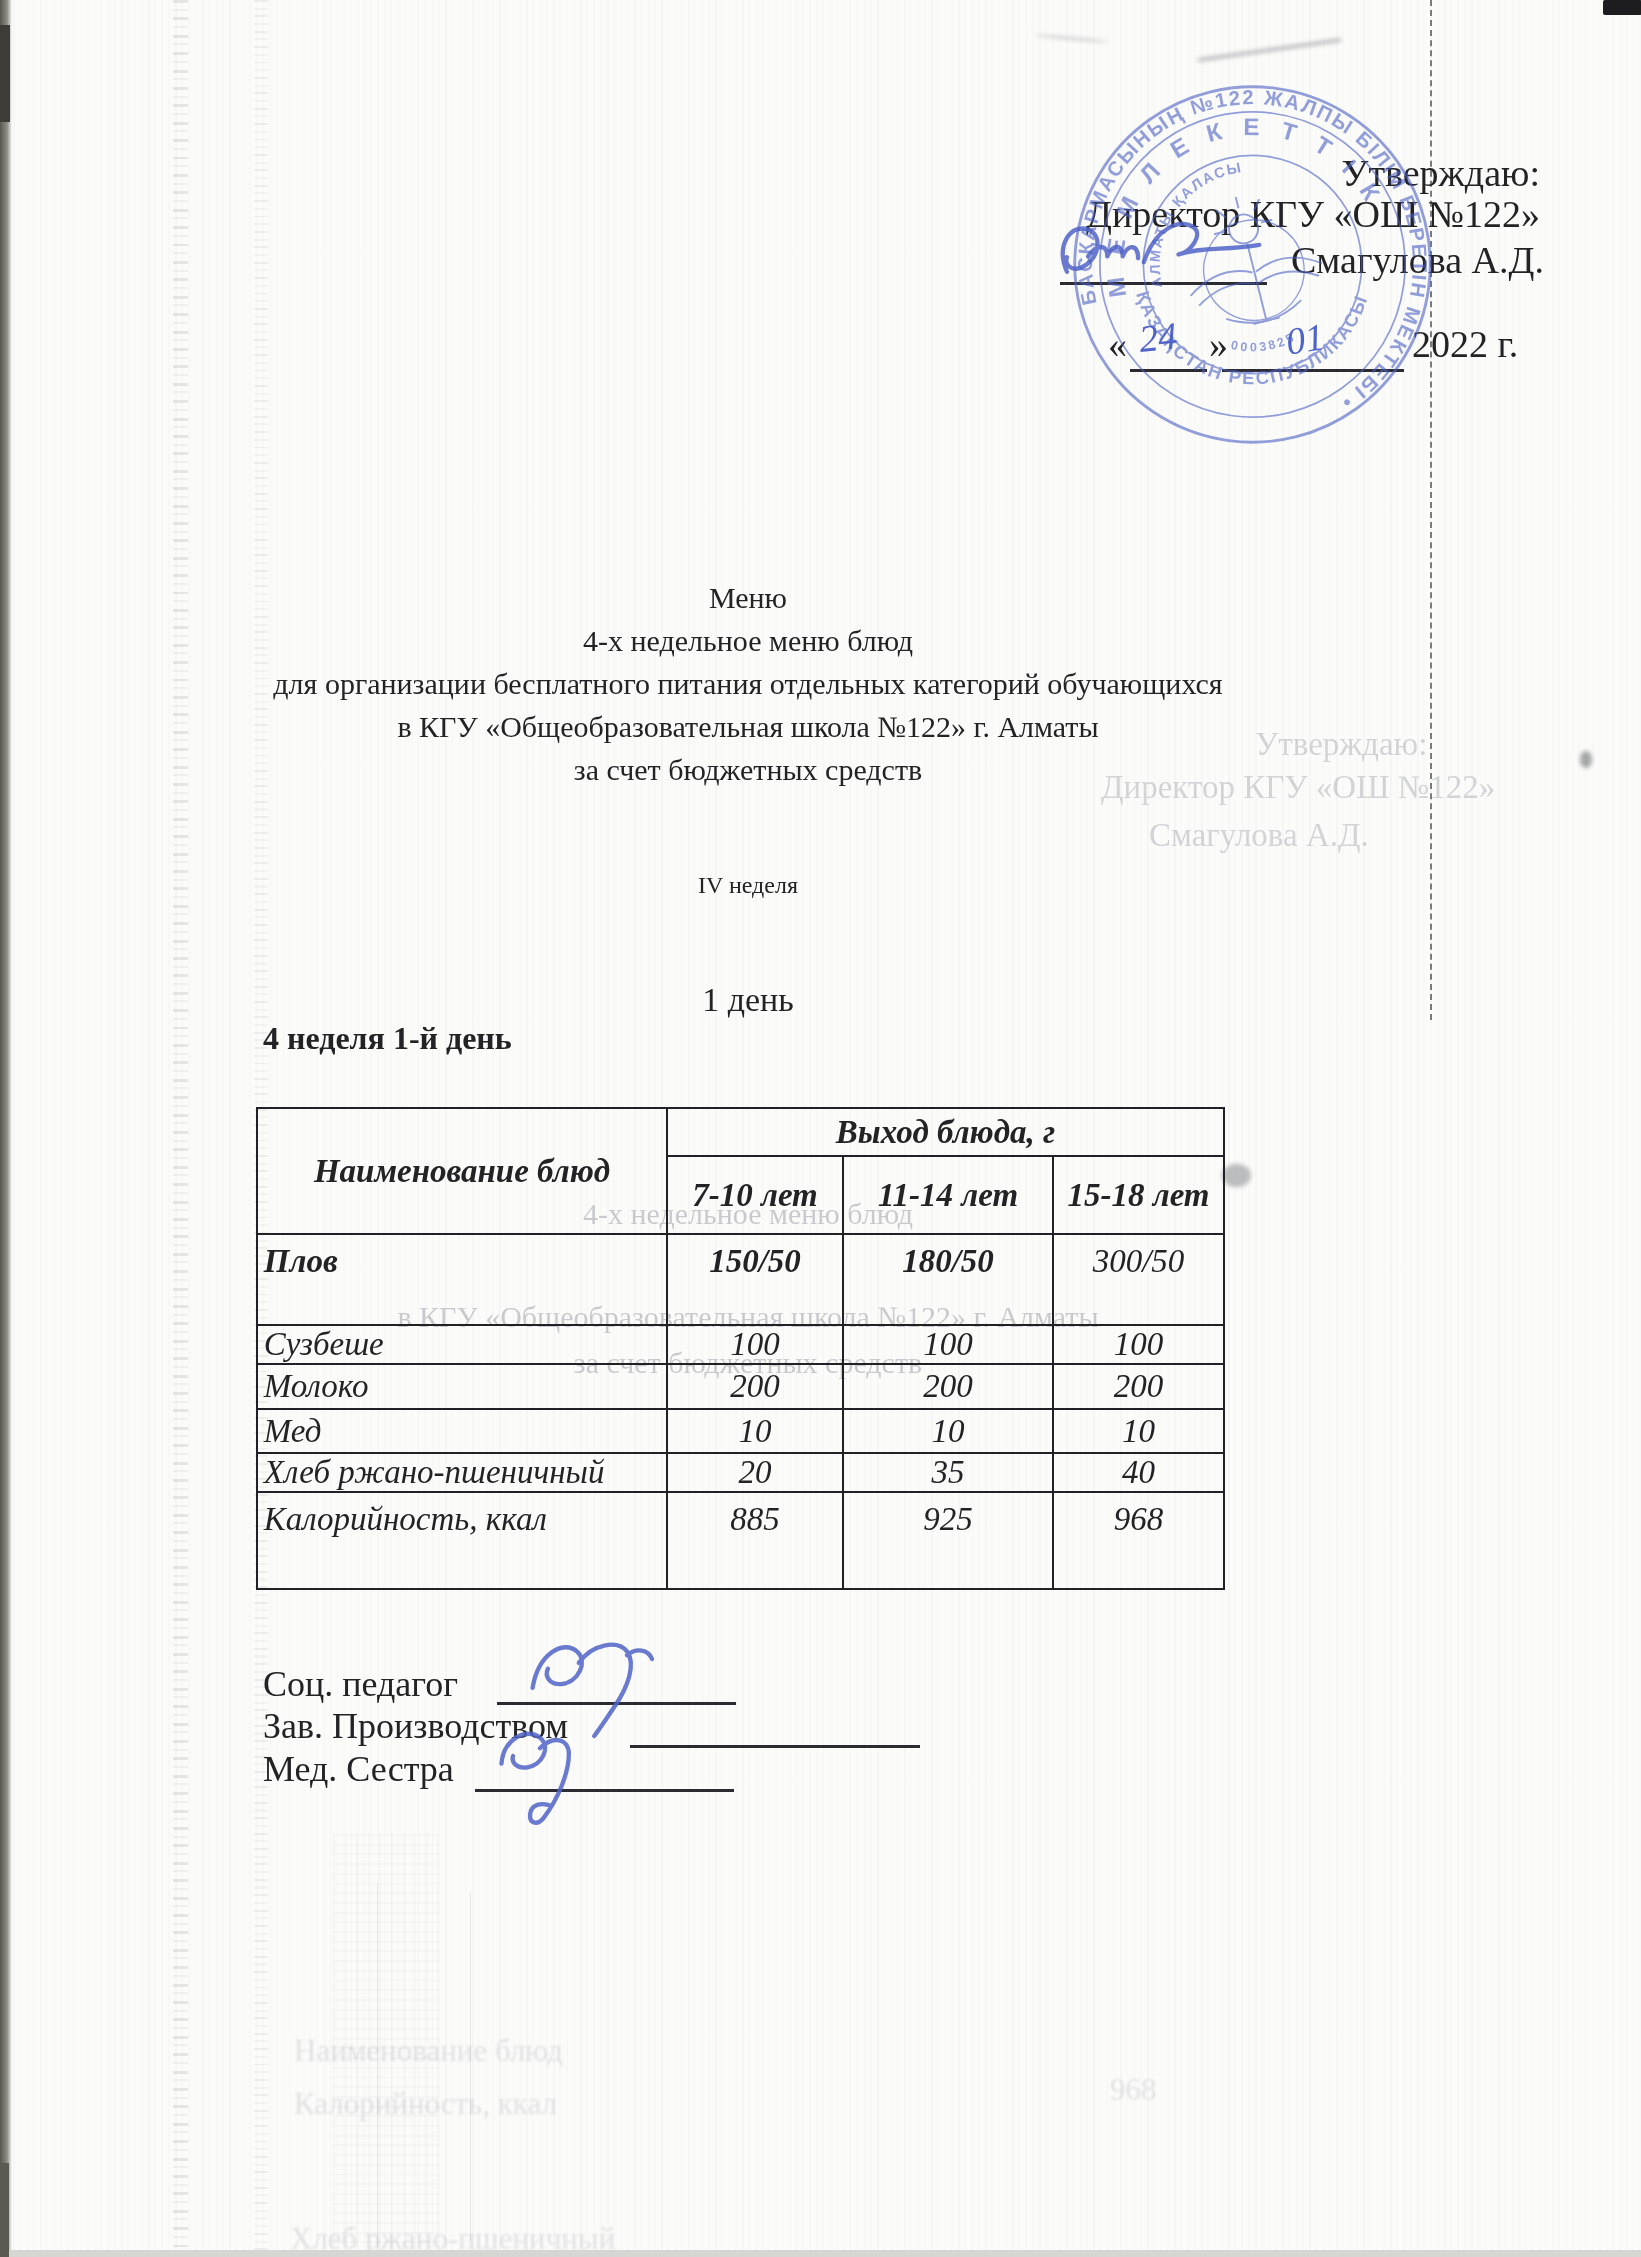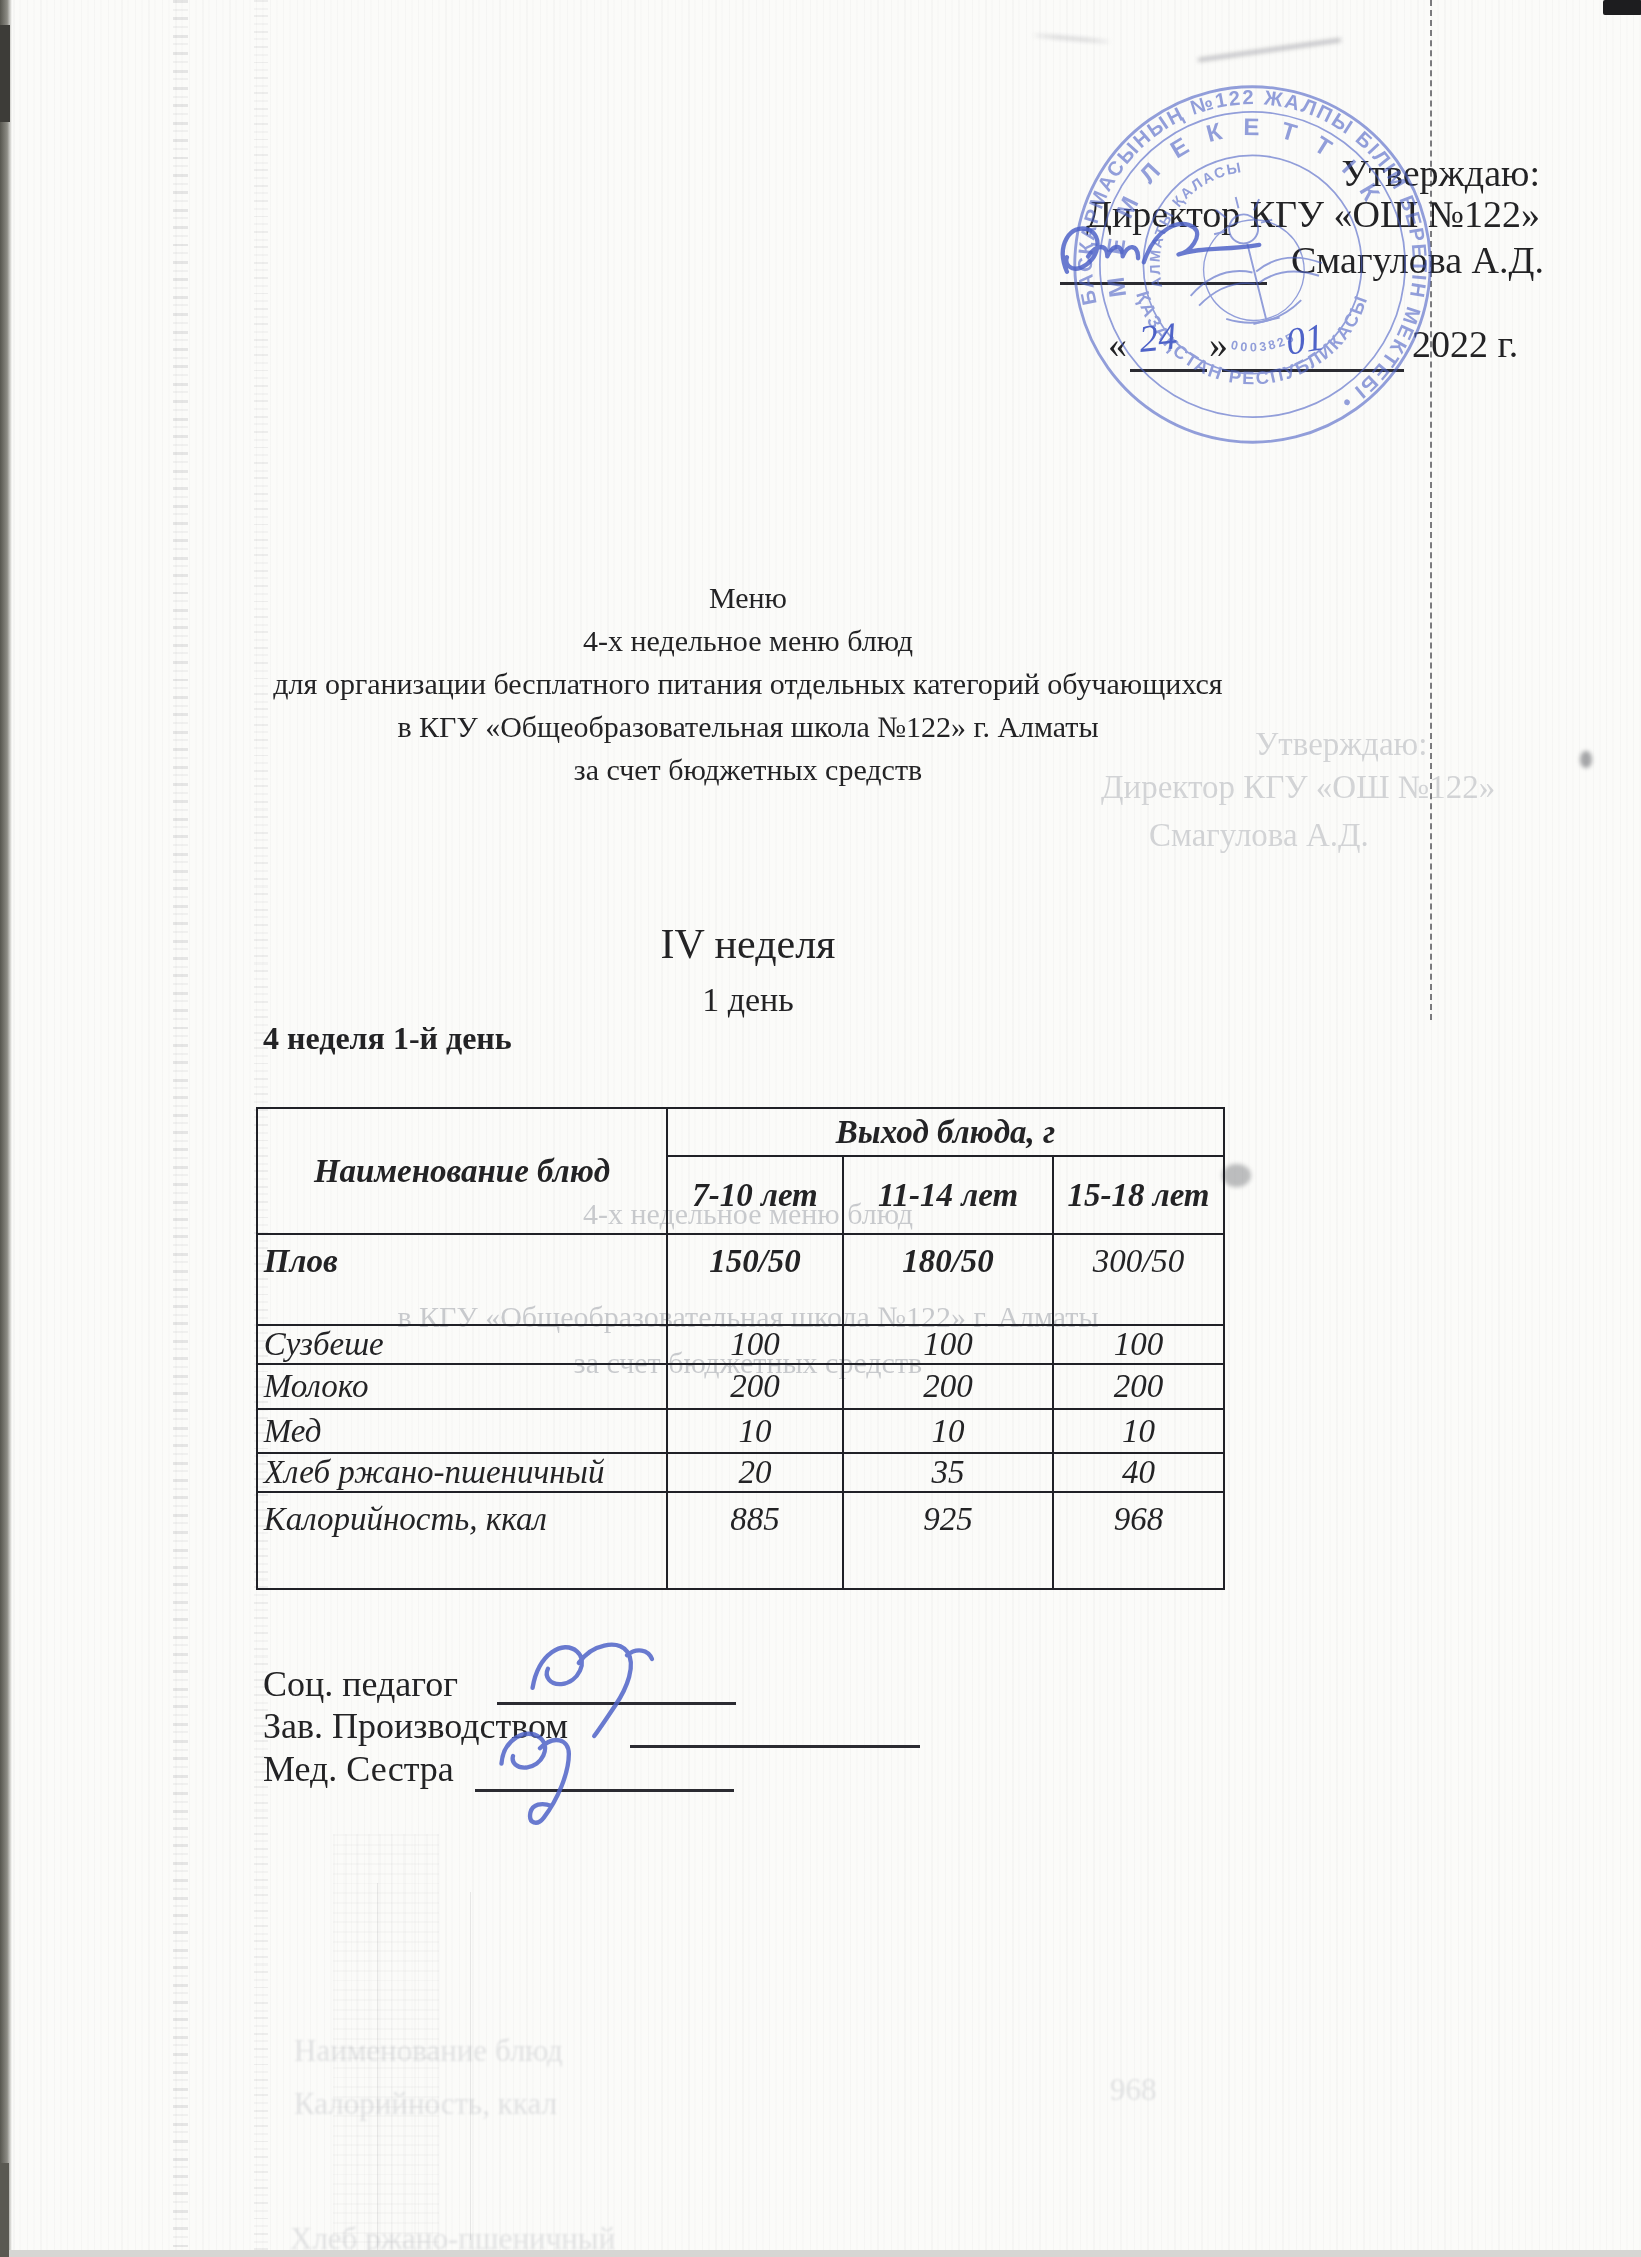--- a/index.html
+++ b/index.html
@@ -45,21 +45,21 @@
   .month-hand{left:1286px;top:317px;font-size:39px;transform:rotate(-9deg);}
   .date-line{position:absolute;height:2.9px;background:#2b2b31;z-index:4;}
   .dl1{left:1130px;top:369px;width:77px;}
   .dl2{left:1222px;top:369px;width:182px;}
   
   .stamp{position:absolute;left:1069px;top:81px;width:367px;height:367px;z-index:8;opacity:.60;transform:rotate(-14deg);pointer-events:none;}
   .stamp text{fill:#4d62c6;font-family:"Liberation Sans","DejaVu Sans",sans-serif;font-weight:bold;}
   .stamp .ln{stroke:#4d62c6;fill:none;}
   
   .titleblock{position:absolute;left:106px;top:576px;width:1284px;text-align:center;font-size:30px;line-height:43px;z-index:4;}
-  .week{position:absolute;left:106px;top:872px;width:1284px;text-align:center;font-size:42px;z-index:4;margin-top:48px;}
+  .week{position:absolute;left:106px;top:872px;width:1284px;text-align:center;font-size:24px;z-index:4;}
   .day1{position:absolute;left:106px;top:952px;width:1284px;text-align:center;font-size:34px;z-index:4;margin-top:29px;}
   .caption{position:absolute;left:263px;top:1020px;font-size:32px;font-weight:bold;z-index:4;}
   
   table.menu{position:absolute;left:256px;top:1107px;width:967px;border-collapse:collapse;table-layout:fixed;z-index:4;font-size:33px;}
   table.menu td{border:2.4px solid #202127;padding:0 5.8px;overflow:hidden;font-style:italic;}
   table.menu{border:2.9px solid #202127;}
   td.name-h{font-weight:bold;text-align:center;vertical-align:middle;}
   td.out-h{font-weight:bold;text-align:center;vertical-align:middle;}
   tr.h2 td{font-weight:bold;text-align:center;vertical-align:middle;}
   td.nm{text-align:left;padding-left:15.4px;vertical-align:middle;}

